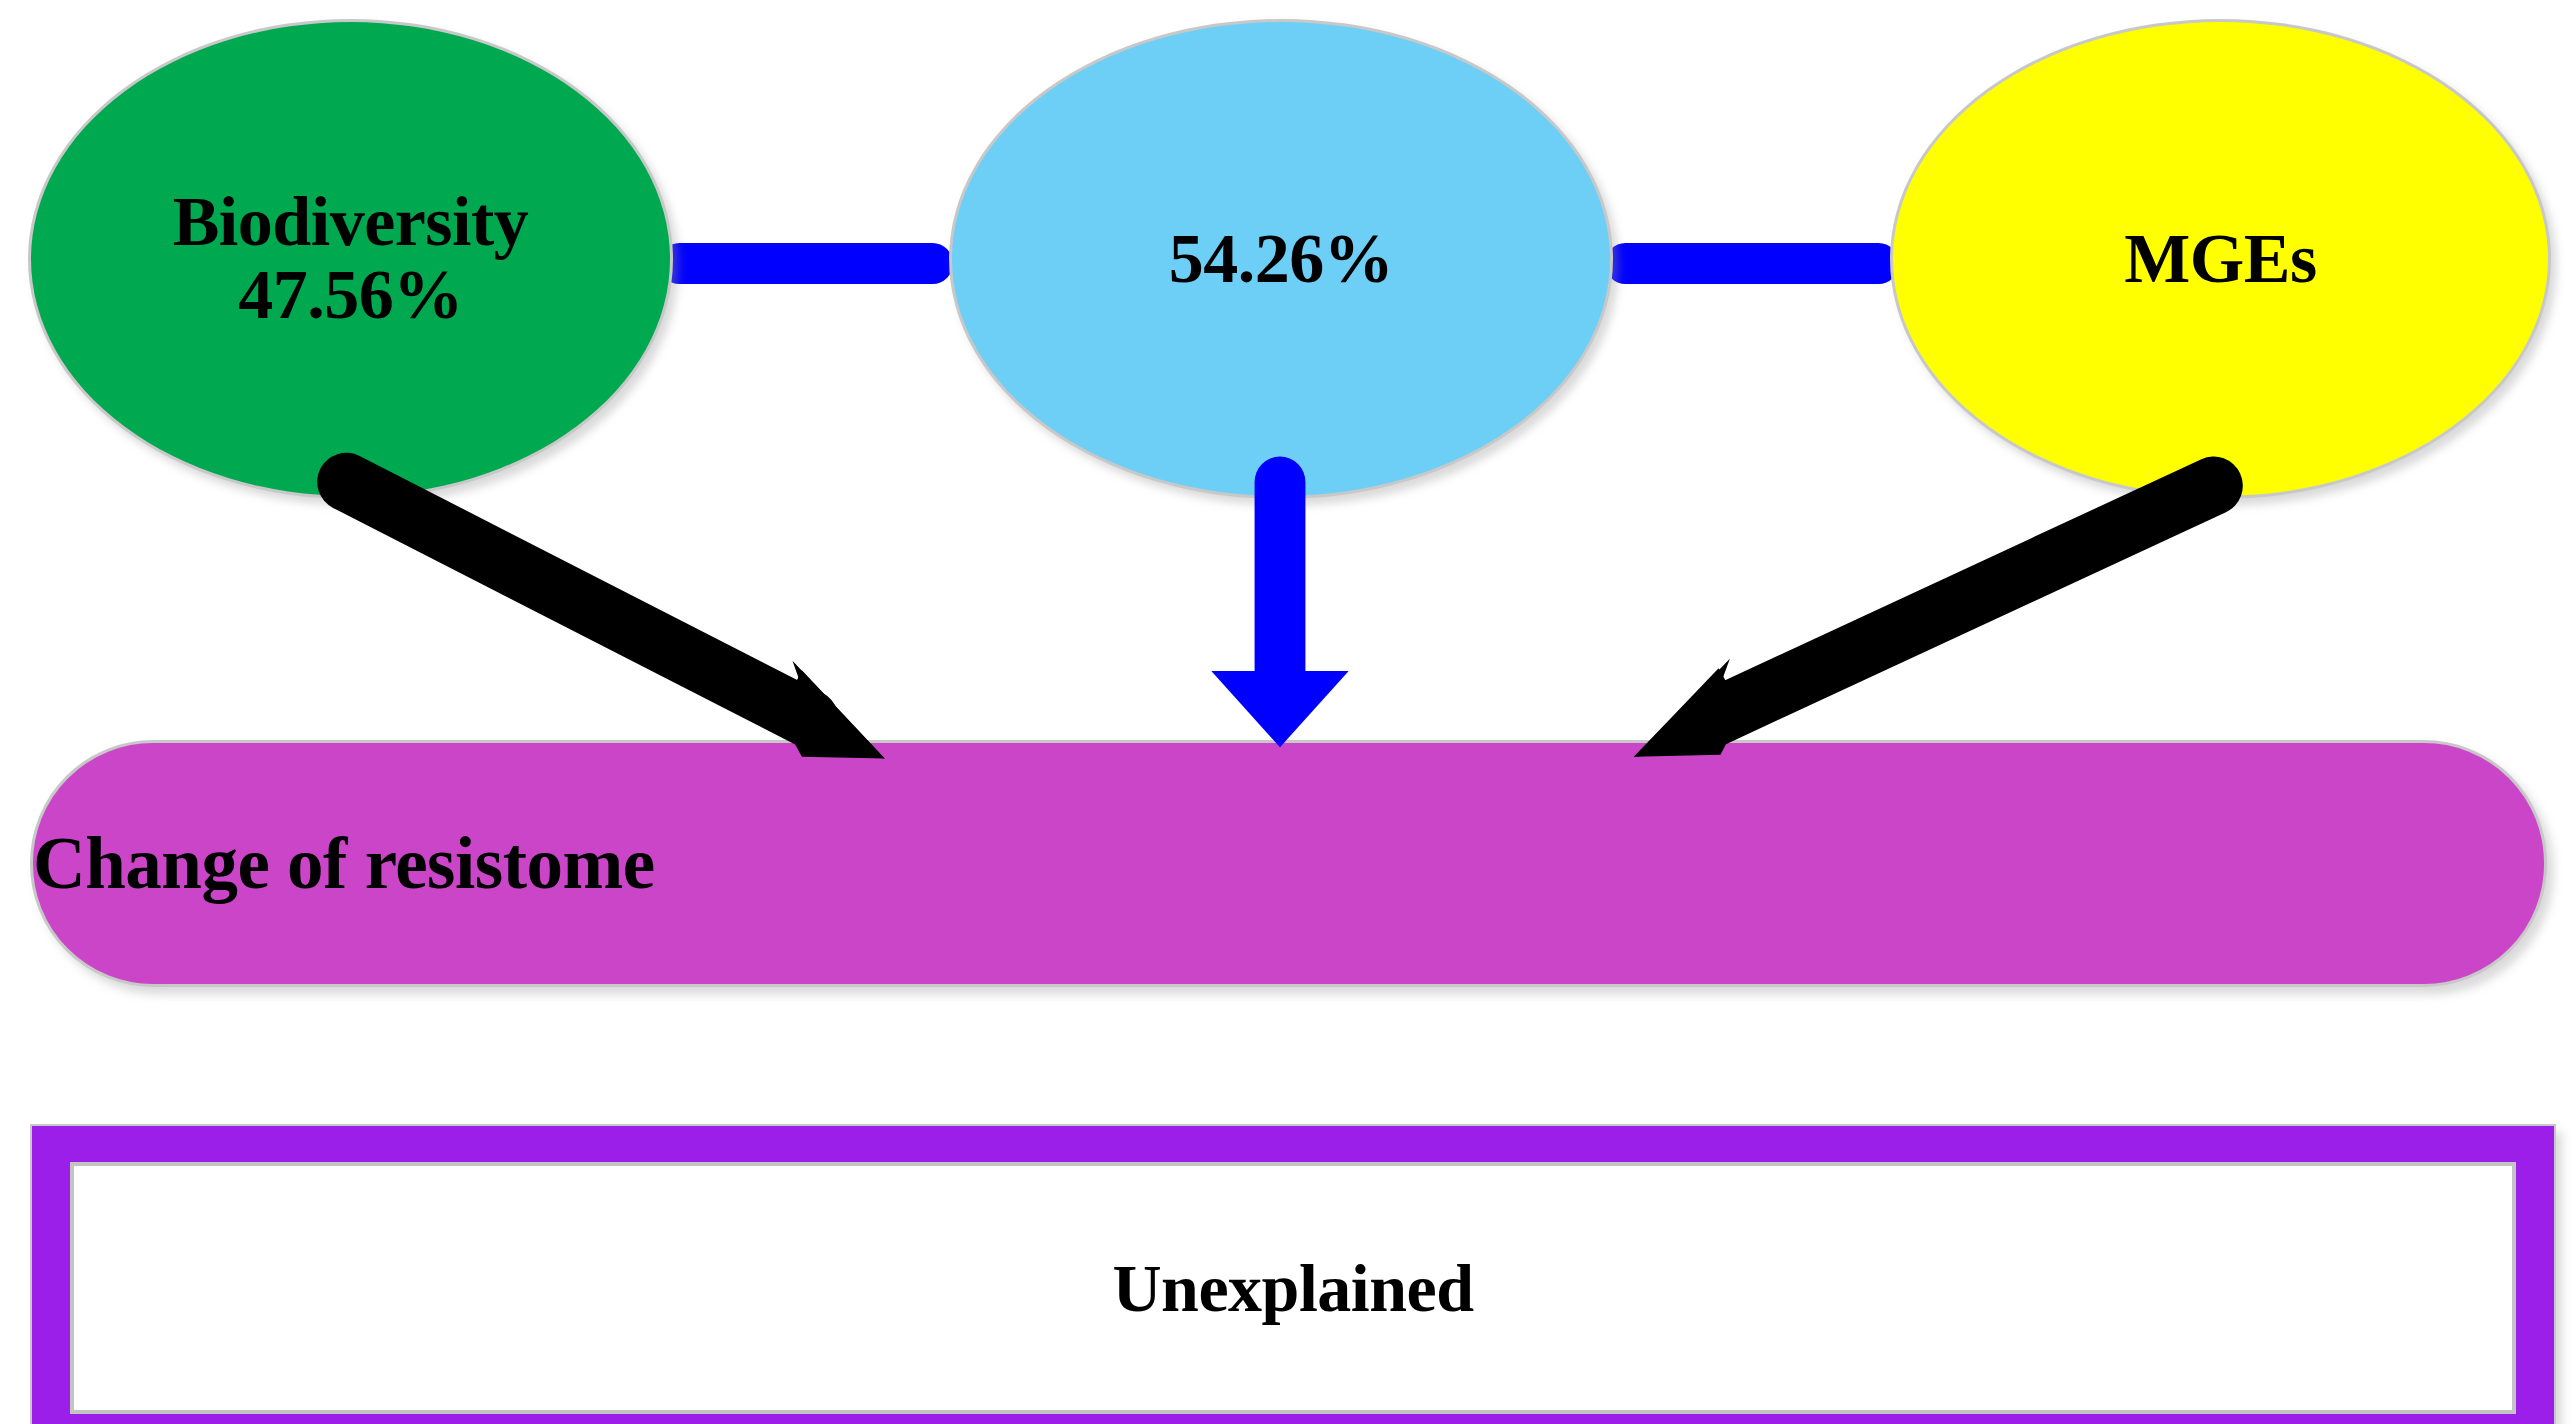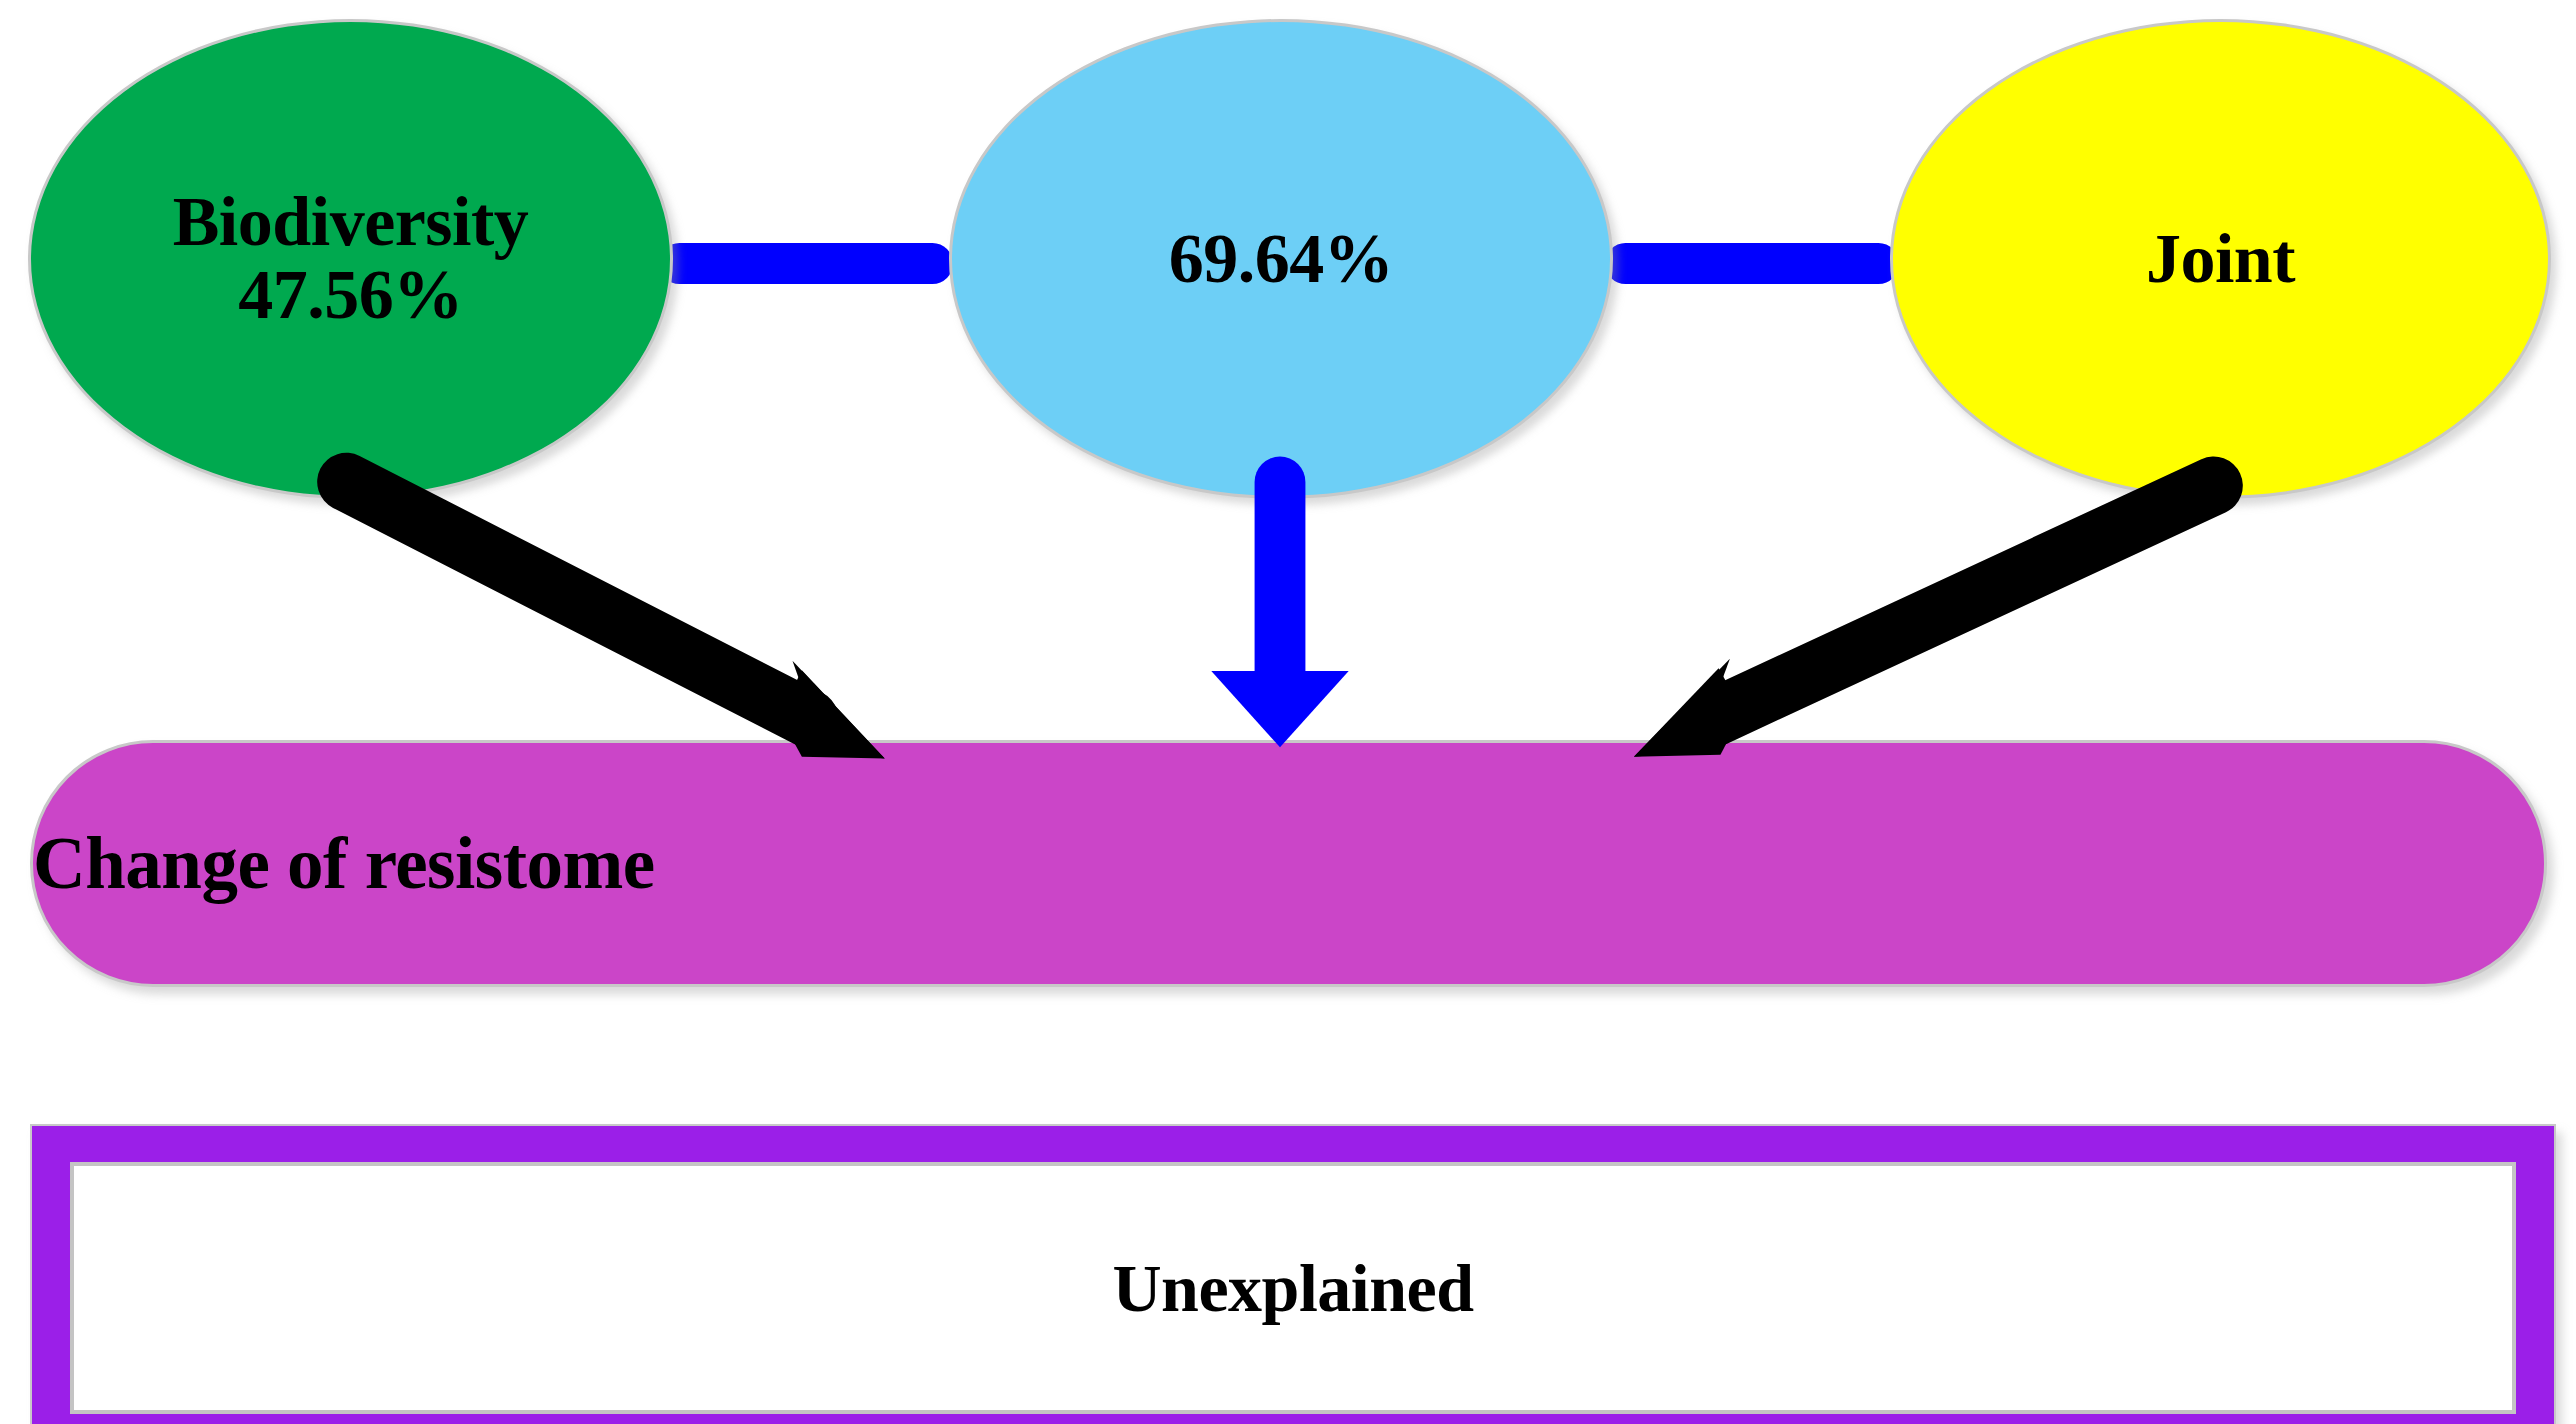--- a/index.html
+++ b/index.html
@@ -161,25 +161,25 @@
       <polygon points="1736,804 1838,700 1802,798" fill="#000000"></polygon>
     </g>
   </svg>
 
   <div id="ellipse-biodiversity" class="node-ellipse">
     <div class="line">Biodiversity</div>
     <div class="line">47.56%</div>
   </div>
 
   <div id="ellipse-joint" class="node-ellipse">
-    <div class="line">69.64%</div>
+    <div class="line">54.26%</div>
   </div>
 
   <div id="ellipse-mges" class="node-ellipse">
-    <div class="line">Joint</div>
+    <div class="line">MGEs</div>
   </div>
 
   <div id="bar-change">
     <div class="bar-label">Change of resistome</div>
   </div>
 
   <div id="box-unexplained-outer">
     <div id="box-unexplained-inner">
       <div class="line">Unexplained</div>
     </div>

